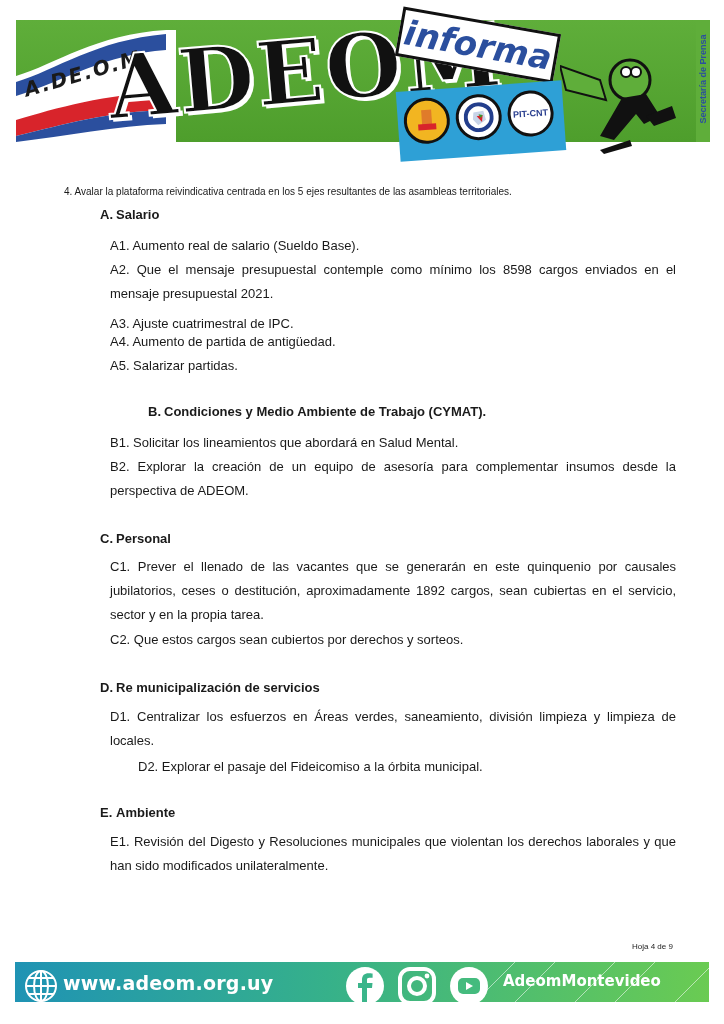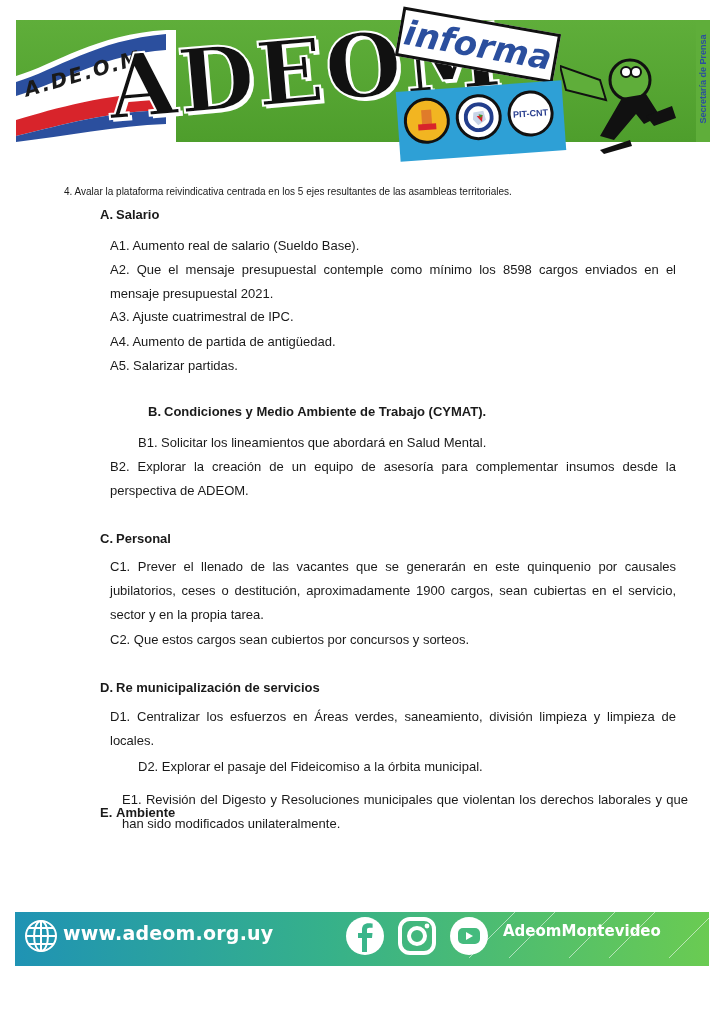--- a/index.html
+++ b/index.html
@@ -72,21 +72,21 @@
     font-size: 13px; line-height: 24px; text-align: justify; text-align-last: left;
   }
   .item.one { line-height: 18px; }
 
   .page-num {
     position: absolute; left: 632px; top: 942px; font-size: 8px; color: #222;
   }
 
   
   .footer {
-    position: absolute; left: 15px; top: 912px; width: 694px; height: 54px;
+    position: absolute; left: 15px; top: 962px; width: 694px; height: 40px;
     background: linear-gradient(90deg, #1f93b4 0%, #36b18a 45%, #6acb52 100%);
     overflow: hidden;
   }
   .footer .stripes { position: absolute; right: 0; top: 0; width: 240px; height: 46px; }
   .globe { position: absolute; left: 8px; top: 6px; width: 36px; height: 36px; }
   .site {
     position: absolute; left: 48px; top: 10px; font-family: "DejaVu Sans", sans-serif;
     font-weight: bold; font-size: 19px; color: #fff; letter-spacing: 0.2px;
   }
   .soc { position: absolute; top: 4px; width: 40px; height: 40px; }
@@ -150,46 +150,46 @@
 </div>
 
 <div class="content">
   <div class="intro">4. Avalar la plataforma reivindicativa centrada en los 5 ejes resultantes de las asambleas territoriales.</div>
 
   <div class="section-head" style="top:206px;">
     <span class="letter">A.</span><span>Salario</span>
   </div>
   <div class="item one" style="top:237px;">A1. Aumento real de salario (Sueldo Base).</div>
   <div class="item" style="top:258px;">A2. Que el mensaje presupuestal contemple como mínimo los 8598 cargos enviados en el mensaje presupuestal 2021.</div>
-  <div class="item one" style="top:308px;">A3. Ajuste cuatrimestral de IPC.</div>
+  <div class="item one" style="top:315px;">A3. Ajuste cuatrimestral de IPC.</div>
   <div class="item one" style="top:333px;">A4. Aumento de partida de antigüedad.</div>
   <div class="item one" style="top:357px;">A5. Salarizar partidas.</div>
 
   <div class="section-head" style="top:403px;padding-left:48px;">
     <span class="letter">B.</span><span>Condiciones y Medio Ambiente de Trabajo (CYMAT).</span>
   </div>
-  <div class="item one" style="top:434px;margin-left:28px;">B1. Solicitar los lineamientos que abordará en Salud Mental.</div>
+  <div class="item one" style="top:434px;">B1. Solicitar los lineamientos que abordará en Salud Mental.</div>
   <div class="item" style="top:455px;">B2. Explorar la creación de un equipo de asesoría para complementar insumos desde la perspectiva de ADEOM.</div>
 
   <div class="section-head" style="top:530px;">
     <span class="letter">C.</span><span>Personal</span>
   </div>
-  <div class="item" style="top:555px;">C1. Prever el llenado de las vacantes que se generarán en este quinquenio por causales jubilatorios, ceses o destitución, aproximadamente 1900 cargos, sean cubiertas en el servicio, sector y en la propia tarea.</div>
-  <div class="item one" style="top:631px;">C2. Que estos cargos sean cubiertos por concursos y sorteos.</div>
+  <div class="item" style="top:555px;">C1. Prever el llenado de las vacantes que se generarán en este quinquenio por causales jubilatorios, ceses o destitución, aproximadamente 1892 cargos, sean cubiertas en el servicio, sector y en la propia tarea.</div>
+  <div class="item one" style="top:631px;">C2. Que estos cargos sean cubiertos por derechos y sorteos.</div>
 
   <div class="section-head" style="top:679px;">
     <span class="letter">D.</span><span>Re municipalización de servicios</span>
   </div>
   <div class="item" style="top:705px;">D1. Centralizar los esfuerzos en Áreas verdes, saneamiento, división limpieza y limpieza de locales.</div>
   <div class="item one" style="top:758px;margin-left:28px;">D2. Explorar el pasaje del Fideicomiso a la órbita municipal.</div>
 
   <div class="section-head" style="top:804px;">
     <span class="letter">E.</span><span>Ambiente</span>
   </div>
-  <div class="item" style="top:788px;margin-left:12px;">E1. Revisión del Digesto y Resoluciones municipales que violentan los derechos laborales y que han sido modificados unilateralmente.</div>
+  <div class="item" style="top:830px;">E1. Revisión del Digesto y Resoluciones municipales que violentan los derechos laborales y que han sido modificados unilateralmente.</div>
 
   <div class="page-num">Hoja 4 de 9</div>
 </div>
 
 <div class="footer">
   <svg class="stripes" viewBox="0 0 240 46">
     <g stroke="#ffffff" stroke-opacity="0.55" stroke-width="1" fill="none">
       <line x1="0" y1="46" x2="46" y2="0"></line>
       <line x1="40" y1="46" x2="86" y2="0"></line>
       <line x1="100" y1="46" x2="146" y2="0"></line>

